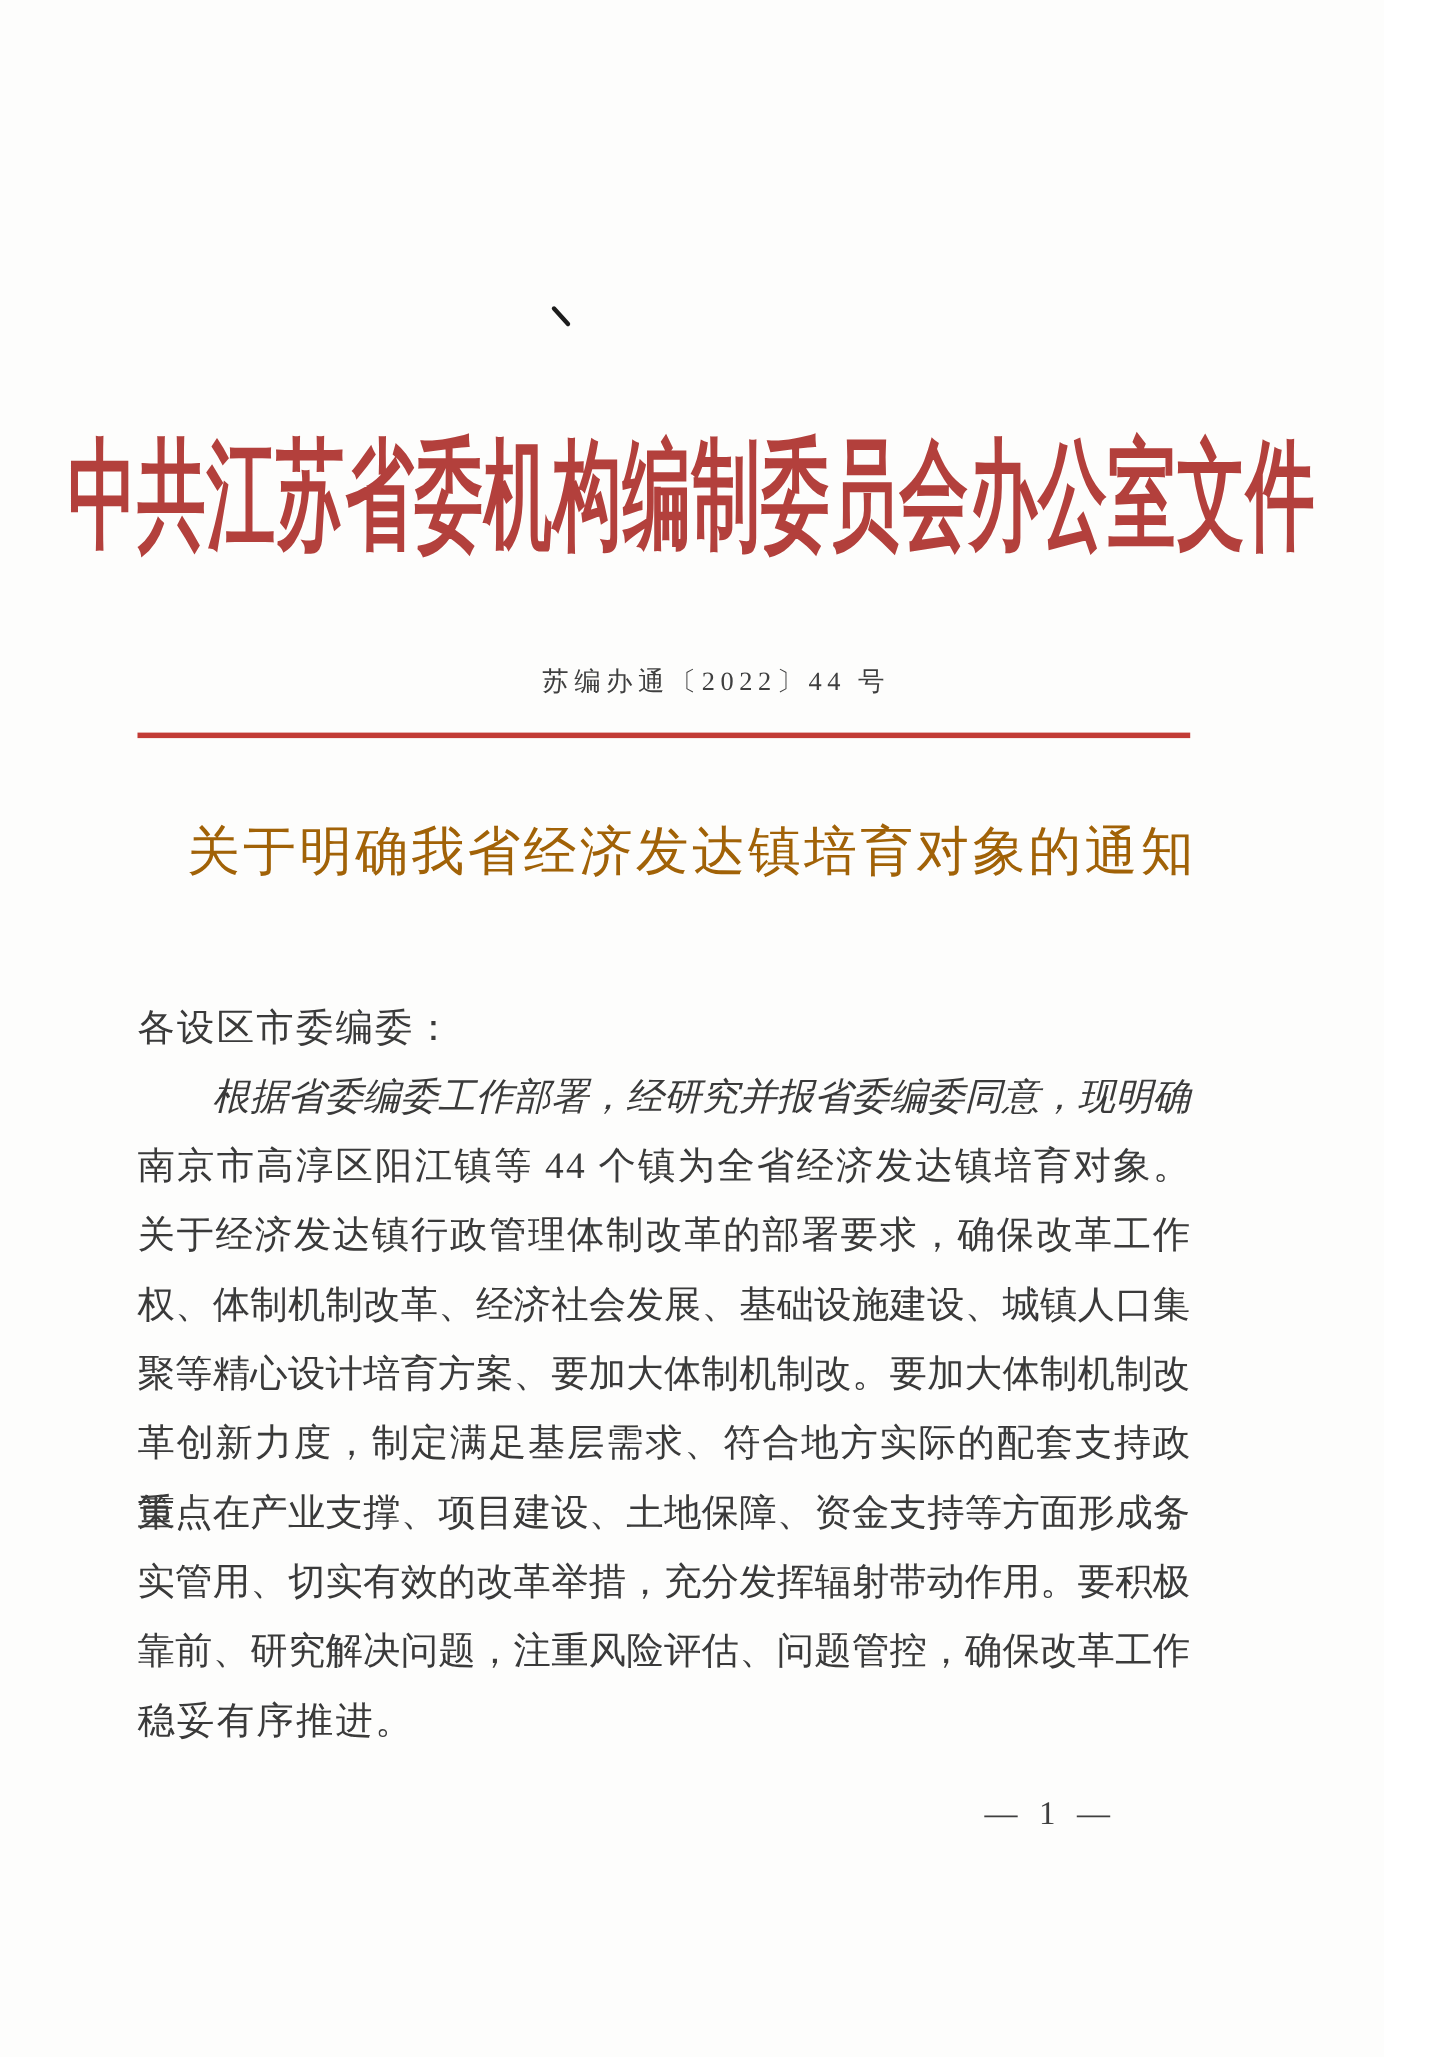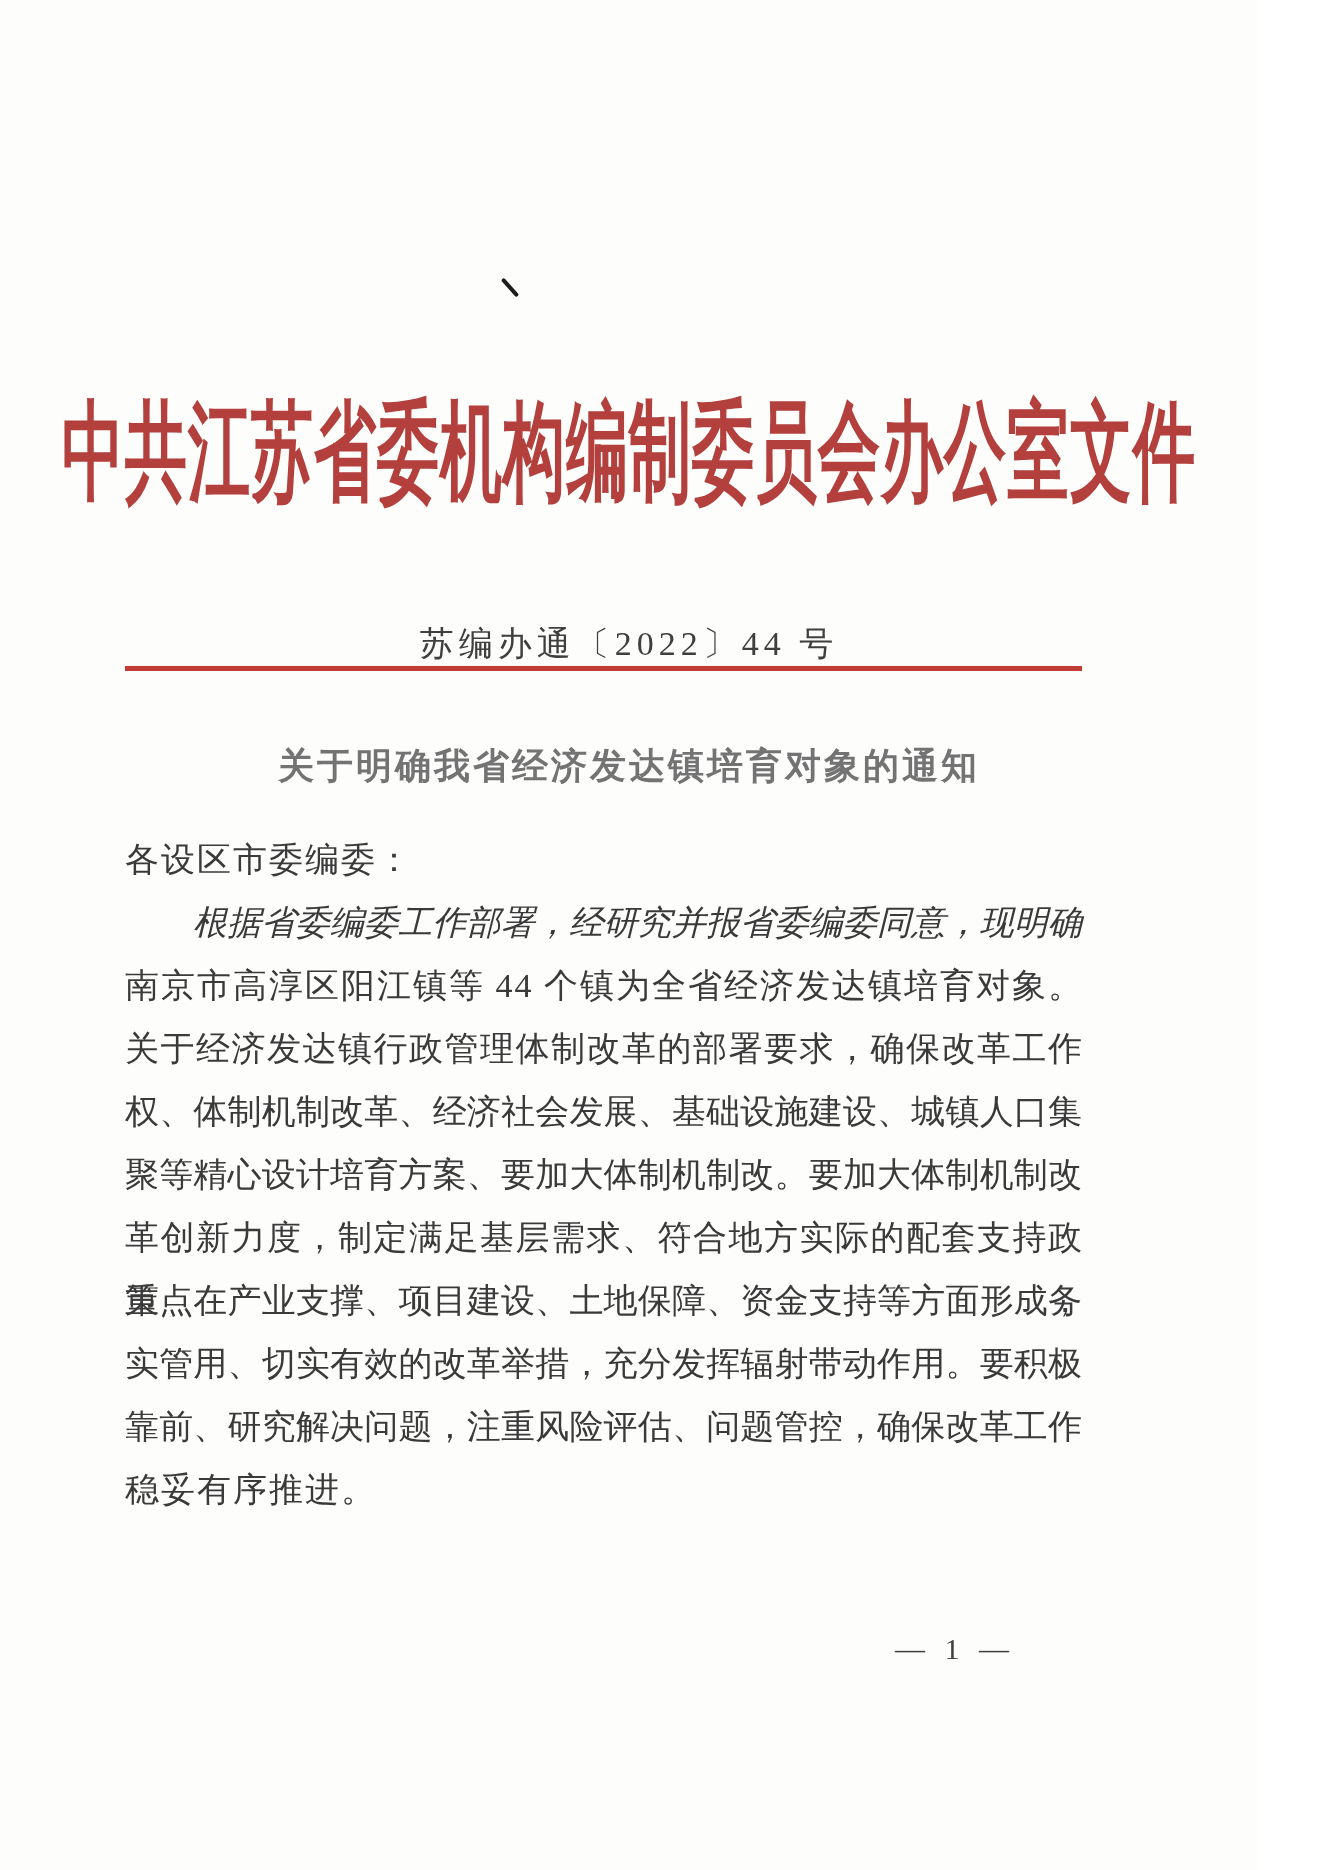--- a/index.html
+++ b/index.html
@@ -21,39 +21,40 @@
     text-align:center; white-space:nowrap;
   }
   .masthead .stretch {
     display:inline-block;
     transform:scaleY(1.75); transform-origin:top center;
     font-size:62px; line-height:62px; font-weight:bold;
     letter-spacing:1px;
     color:var(--masthead-red,#b3403c);
   }
   .doc-number {
-    position:absolute; top:621px; left:0; width:100%;
+    position:absolute; top:603px; left:0; width:100%;
     text-align:center;
-    font-size:34px; letter-spacing:5px;
+    font-size:24px; letter-spacing:5px;
     color:#3f3f3f;
+    padding-left:22px;
   }
   .red-rule {
     position:absolute; top:666px; left:125px;
     width:957px; height:5px;
     background:var(--rule-red,#c23b35);
   }
   .notice-title {
     position:absolute; top:742px; left:0; width:100%;
     margin:0; text-align:center;
     font-family:"Liberation Sans","DejaVu Sans",sans-serif;
-    font-size:36px; font-weight:bold; letter-spacing:3px;
-    color:#737373;
+    font-size:48px; font-weight:normal; letter-spacing:3px;
+    color:#a16207;
   }
   .body-text {
-    position:absolute; top:828px; left:125px;
+    position:absolute; top:903px; left:125px;
     width:957px;
     font-size:34px; line-height:63px;
     color:var(--body-text,#3a3a3a);
   }
   .line { height:63px; white-space:nowrap; letter-spacing:2px; }
   .line.just {
     white-space:normal;
     text-align:justify; text-align-last:justify;
     letter-spacing:0;
   }

